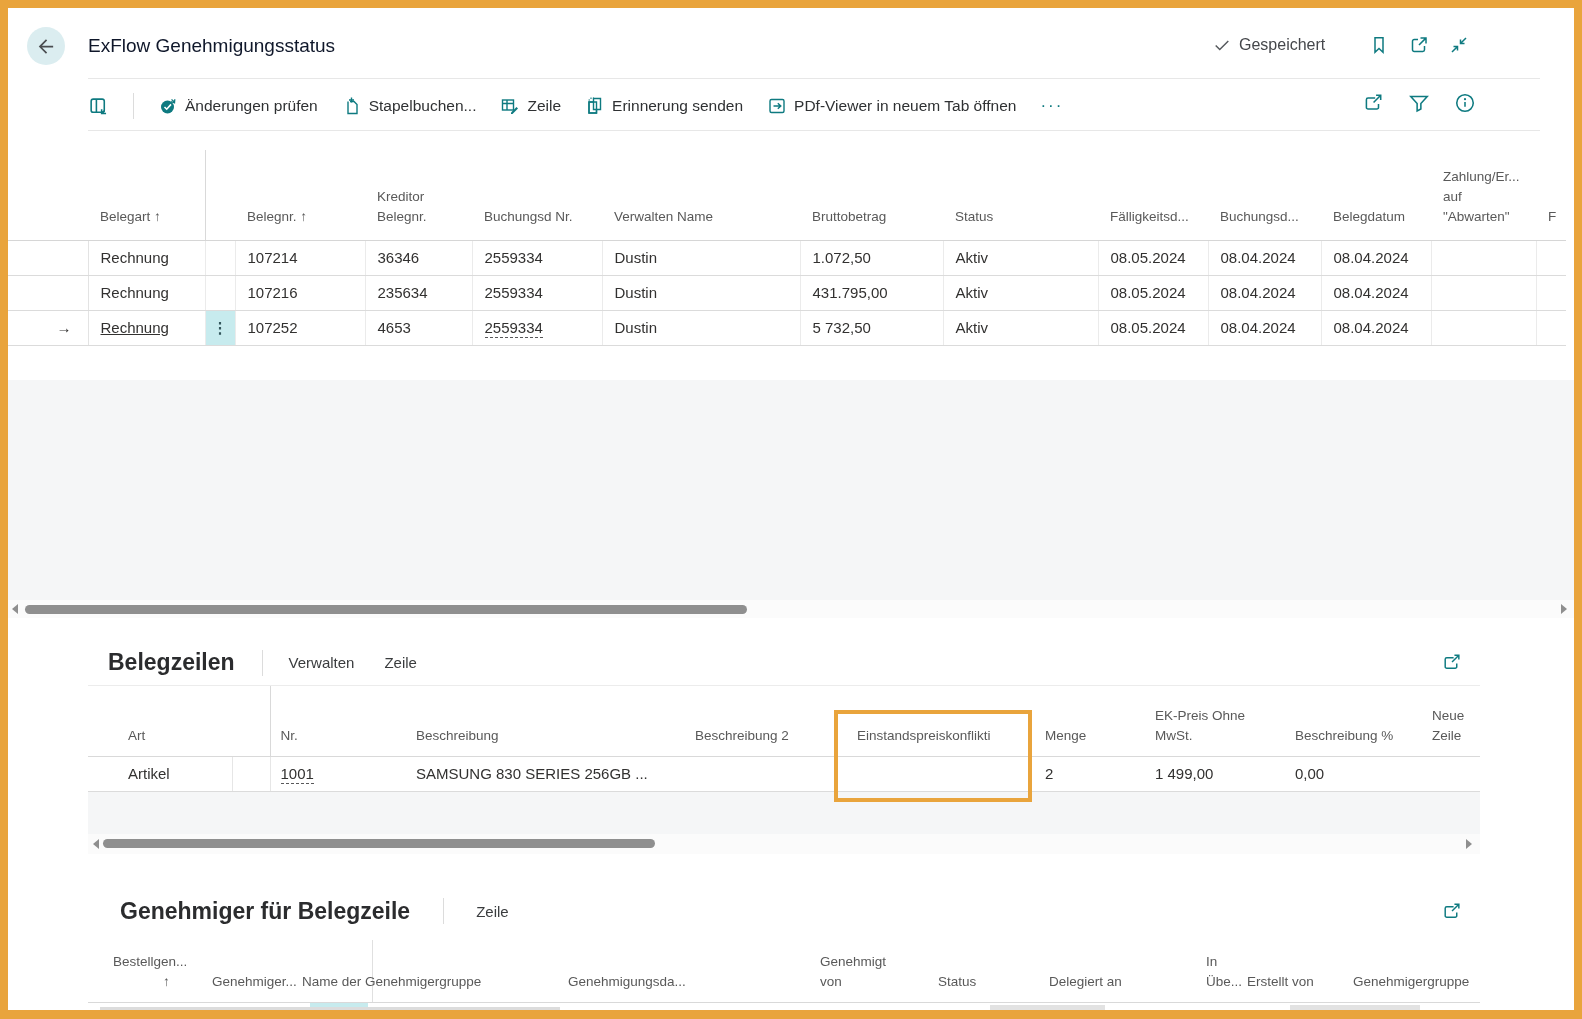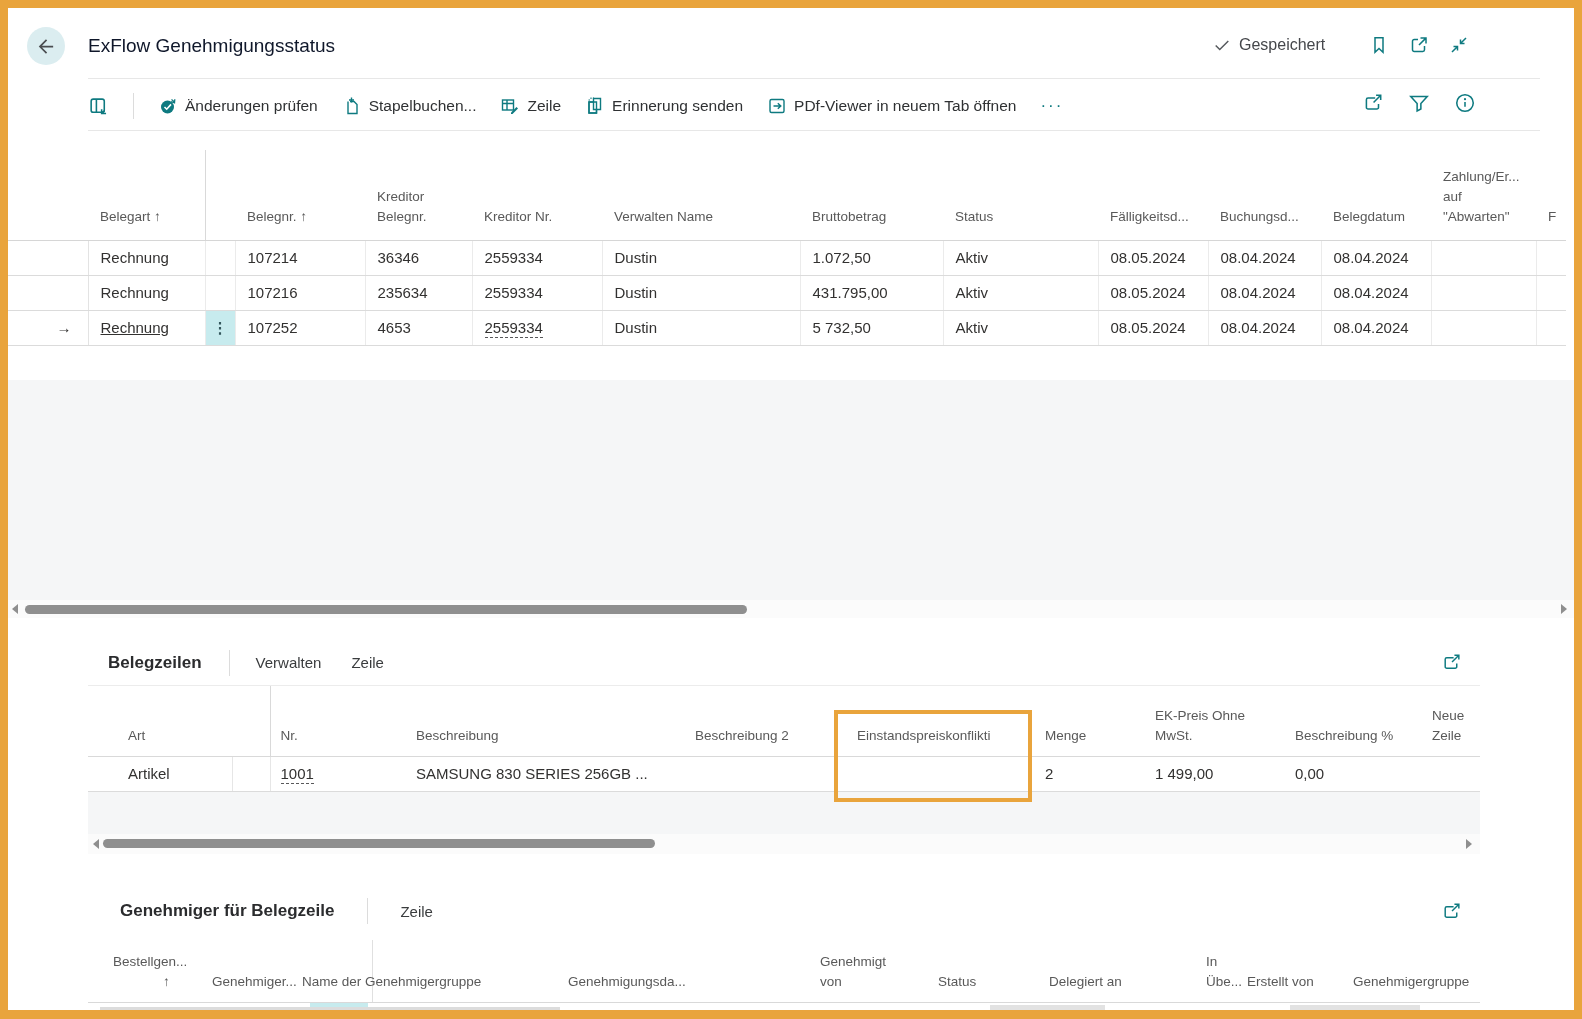--- a/index.html
+++ b/index.html
@@ -53,21 +53,21 @@
 
   
   .hscroll { display:flex; align-items:center; }
   .thumb { height:9px; border-radius:5px; background:#8f8f8f; position:absolute; top:50%; margin-top:-4.5px; cursor:pointer; }
   .tri { width:0; height:0; border-top:5px solid transparent; border-bottom:5px solid transparent; position:absolute; top:50%; margin-top:-5px; cursor:pointer; }
   .tri.l { border-right:6px solid #8f8f8f; }
   .tri.r { border-left:6px solid #8f8f8f; }
 
   
   .part-header { display:flex; align-items:center; font-size:15px; color:#3a3c3e; }
-  .part-title { font-size:17px; font-weight:bold; color:#2b2c2e;text-align:center; }
+  .part-title { font-size:23px; font-weight:bold; color:#2b2c2e;text-align:center; }
   .ptab { cursor:pointer; }
 
   .lines-grid { width:1392px; }
   .lines-grid th { height:70px; vertical-align:bottom; padding:0 8px 10px 10px; font-weight:normal; font-size:13.5px; color:#595959; text-align:left; border-bottom:1px solid #d9d9d9; line-height:1.45; }
   .lines-grid td { height:35px; padding:0 8px 0 10px; font-size:15px; border-bottom:1px solid #dbdbdb; vertical-align:middle; white-space:nowrap; overflow:hidden; }
   .lines-grid td.b1 { border-right:1px solid #e6e6e6; }
   .lines-grid th.freeze { border-right:1px solid #d9d9d9; }
   .lines-grid td.center, .lines-grid th.center { text-align:center; }
 
   .cb { display:inline-block; width:17px; height:17px; border:1px solid #c6c4c2; border-radius:3px; background:#fff; vertical-align:middle; cursor:pointer; }
@@ -232,21 +232,21 @@
       <col style="width:105px">
         <col style="width:30px">
     </colgroup>
     <thead>
       <tr>
         <th></th>
         <th class="freeze">Belegart ↑</th>
         <th></th>
         <th>Belegnr. ↑</th>
         <th>Kreditor Belegnr.</th>
-        <th>Kreditor Nr.</th>
+        <th>Buchungsd Nr.</th>
         <th>Verwalten Name</th>
         <th class="num">Bruttobetrag</th>
         <th>Status</th>
         <th>Fälligkeitsd...</th>
         <th>Buchungsd...</th>
         <th>Belegdatum</th>
         <th>Zahlung/Er... auf "Abwarten"</th>
         <th>F</th>
       </tr>
     </thead>

